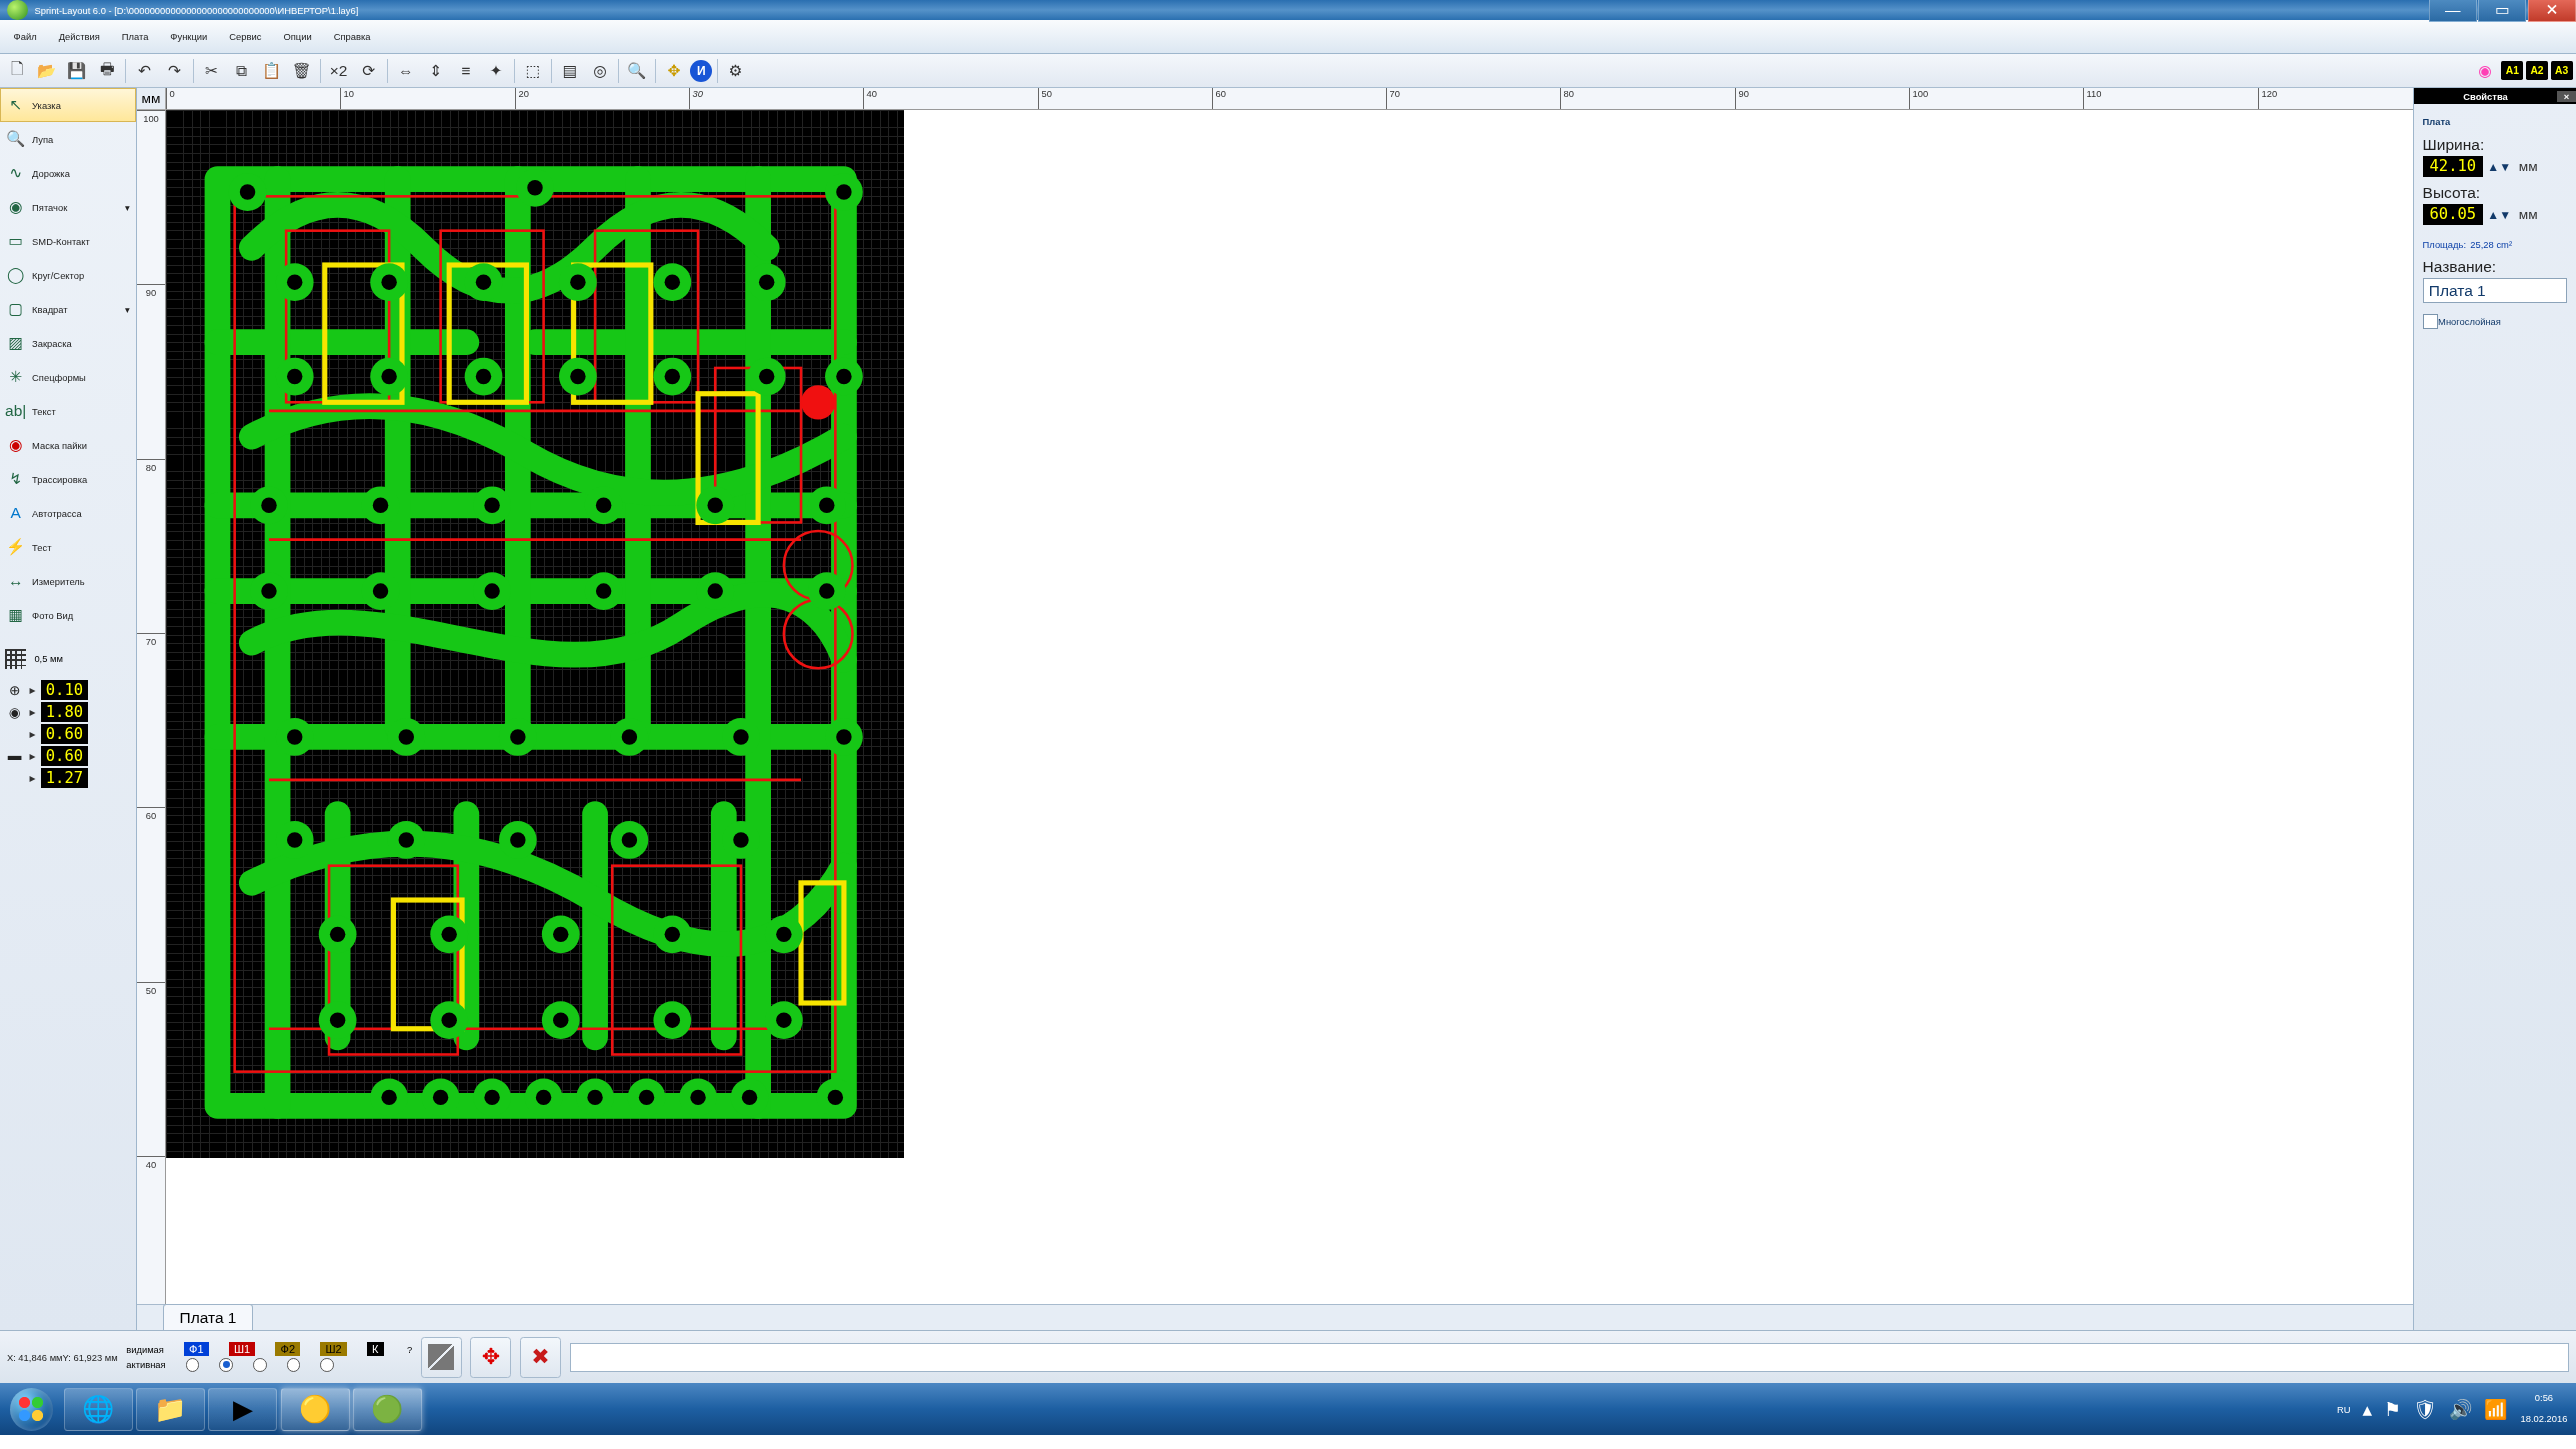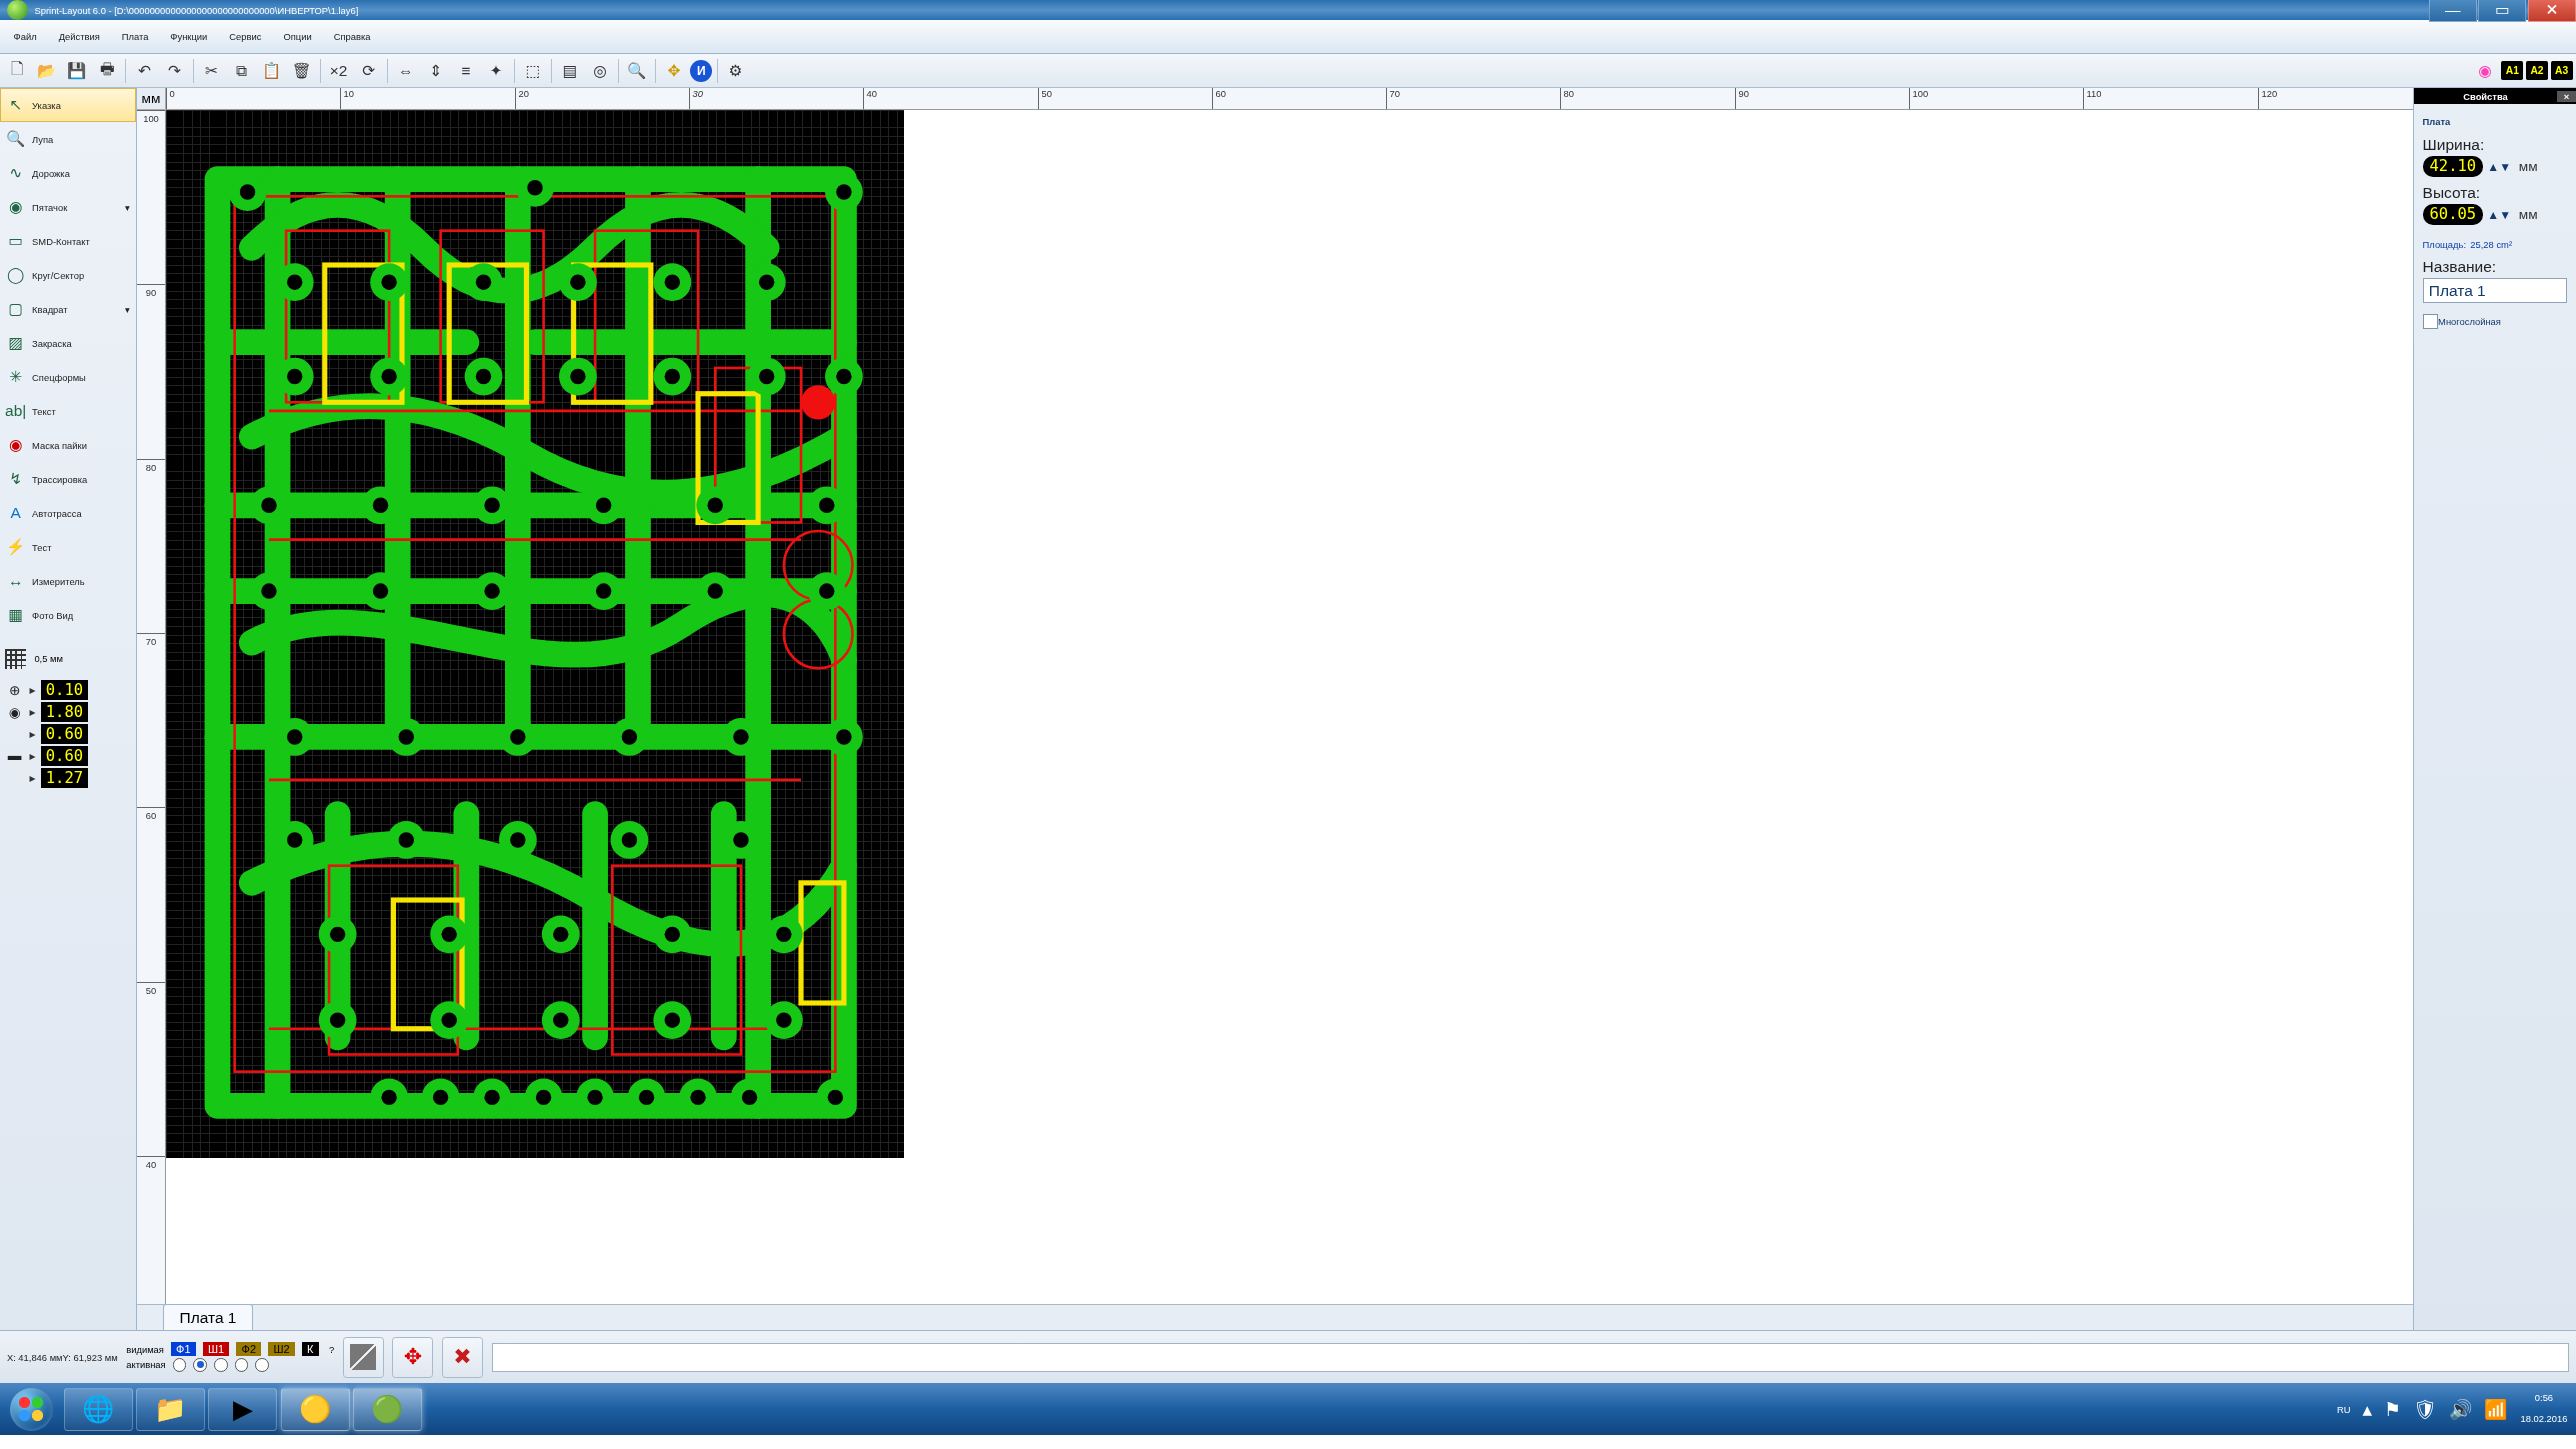--- a/index.html
+++ b/index.html
@@ -59,32 +59,32 @@
 .tab { background:#f5f8fc; border:0.9px solid #9eb4c9; border-bottom:none; padding:3.4px 15.5px; font-size:15.5px; border-radius:3.4px 3.4px 0 0; }
 
 
 .rightpanel { width:163px; background:linear-gradient(#e8eef6,#dde6f0); border-left:0.9px solid #9fb6cc; display:flex; flex-direction:column; }
 .rptitle { background:#000; color:#fff; font-size:15.5px; font-weight:bold; text-align:center; padding:2.6px 0; display:flex; }
 .rptitle span { flex:1; }
 .rptitle .x { width:19px; background:#555; }
 .rpsec { padding:6.9px 8.6px; font-size:15.5px; color:#123a6a; }
 .rpsec b { font-weight:bold; }
 .rplabel { font-size:15.5px; color:#222; margin-top:6.9px; }
-.rpval { display:inline-block; background:#000; color:#ff0; font-family:monospace; font-size:15.5px; padding:1.7px 6.9px; min-width:60px; text-align:right; margin-top:1.7px;border-radius:10px; }
+.rpval { display:inline-block; background:#000; color:#ff0; font-family:monospace; font-size:15.5px; padding:1.7px 6.9px; min-width:60px; text-align:right; margin-top:1.7px; }
 .rpunit { font-size:13.7px; color:#333; margin-left:3.4px; }
 .rparea { color:#0a3fa7; font-size:15.5px; margin-top:8.6px; }
 .rpinput { background:#fff; border:0.9px solid #8ca3b9; padding:2.6px 5.2px; font-size:15.5px; margin-top:1.7px; width:100%; }
 .rpcheck { display:flex; align-items:center; gap:0; margin-top:10.3px; font-size:15.5px; }
 .rpcheck .box { width:15.5px; height:15.5px; border:0.9px solid #7a94ac; background:#fff; }
 
 
 .statusbar { height:53px; background:linear-gradient(#eef2f8,#dbe4ee); border-top:0.9px solid #a0b5c9; display:flex; align-items:center; padding:0 6.9px; gap:8.6px; font-size:15.5px; }
 .coords { display:flex; flex-direction:row; font-size:15.5px; line-height:19px; color:#222; }
 .layerbox { display:flex; flex-direction:column; gap:1.7px; }
-.layerrow { display:flex; align-items:center; gap:7px; font-size:13.7px; }
+.layerrow { display:flex; align-items:center; gap:20px; font-size:13.7px; }
 .lchip { padding:0.9px 5.2px; color:#fff; font-size:11px; font-weight:normal; }
 .lchip.v { background:#0040d8; } .lchip.r { background:#c00000; } .lchip.g { background:#9a7a00; color:#000; } .lchip.k { background:#000; }
 .radio { width:13.7px; height:13.7px; border:0.9px solid #555; border-radius:50%; background:#fff; }
 .radio.on::after { content:""; display:block; width:6.9px; height:6.9px; background:#1a5fd0; border-radius:50%; margin:2.6px; }
 .sbtn { width:41px; height:41px; border:0.9px solid #a6bace; background:linear-gradient(#f3f7fb,#dfe7f0); display:flex; align-items:center; justify-content:center; font-size:22px; border-radius:3.4px; }
 .sbtn .diag { width:26px; height:26px; background:linear-gradient(135deg,#777 0 48%,transparent 48% 52%,#777 52%); }
 .sbtn.redx { color:#c71a1a; }
 .sinput { flex:1; height:29px; border:0.9px solid #9eb4c9; background:#fff; }
 
 

